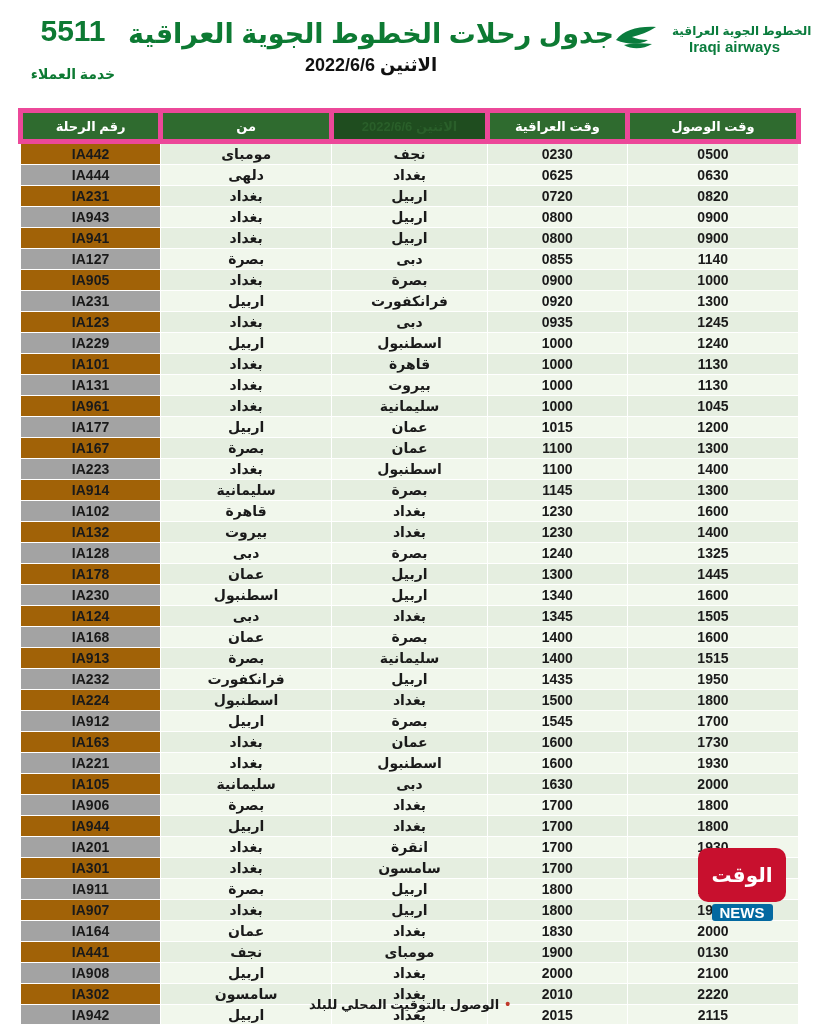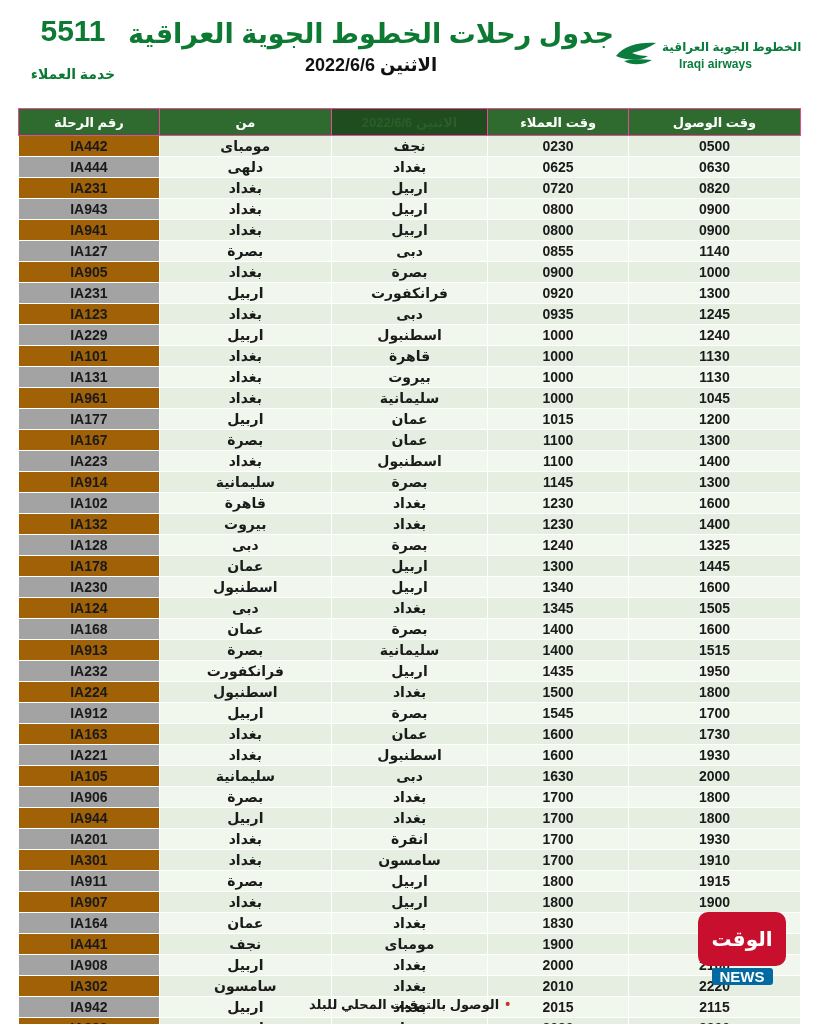--- a/index.html
+++ b/index.html
@@ -22,44 +22,44 @@
     align-items: flex-start;
     justify-content: space-between;
     padding: 14px 18px 4px 18px;
     box-sizing: border-box;
     height: 108px;
   }
   .logo-block {
     display: flex;
     flex-direction: row;
     align-items: center;
-    gap: 4px;
+    gap: 14px;
     direction: ltr;
-    margin-top: 24px;
+    margin-top: 8px;
     justify-content: space-between;
   }
   .logo-mark {
     width: 44px;
     height: 30px;
     position: relative;
     flex: 0 0 auto;
   }
   .logo-text {
     text-align: left;
     line-height: 1.05;
   }
   .logo-ar {
     font-size: 12px;
     font-weight: bold;
     color: #0a7c3d;
     letter-spacing: 0;
     white-space: nowrap;
   }
   .logo-en {
-    font-size: 12px;
+    font-size: 15px;
     font-weight: bold;
     color: #0a7c3d;
     white-space: nowrap;
     padding-left: 17px;
   }
 
   .title-block {
     text-align: center;
     flex: 1 1 auto;
     margin-top: 4px;
@@ -109,21 +109,21 @@
     direction: rtl;
   }
   table.flights thead th {
     background: #2f6b2f;
     color: #ffffff;
     font-size: 13px;
     font-weight: bold;
     height: 26px;
     padding: 0;
     text-align: center;
-    border: 1px solid #ec4899;
+    border: 5px solid #ec4899;
   }
   table.flights thead th.hdr-dark {
     background: #1f4d1f;
     color: #2a5f2a;
   }
   table.flights tbody td {
     font-size: 14px;
     font-weight: bold;
     color: #1a1a1a;
     height: 20px;
@@ -172,21 +172,21 @@
   }
   .footer .bullet {
     color: #c0392b;
     font-size: 14px;
   }
 
   
   .watermark {
     position: absolute;
     left: 698px;
-    top: 912px;
+    top: 848px;
     width: 88px;
     height: 76px;
     text-align: center;
   }
   .wm-box {
     width: 88px;
     height: 54px;
     background: #c8102e;
     border-radius: 10px;
     display: flex;
@@ -244,21 +244,21 @@
     <colgroup>
       <col class="c-arrtime">
       <col class="c-deptime">
       <col class="c-to">
       <col class="c-from">
       <col class="c-flight">
     </colgroup>
     <thead>
       <tr>
         <th>وقت الوصول</th>
-        <th>وقت العملاء</th>
+        <th>وقت العراقية</th>
         <th class="hdr-dark">الاثنين 2022/6/6</th>
         <th>من</th>
         <th>رقم الرحلة</th>
       </tr>
     </thead>
     <tbody id="flights-body">
         <tr class="odd">
           <td class="col-time">0500</td>
           <td class="col-time">0230</td>
           <td>نجف</td>

